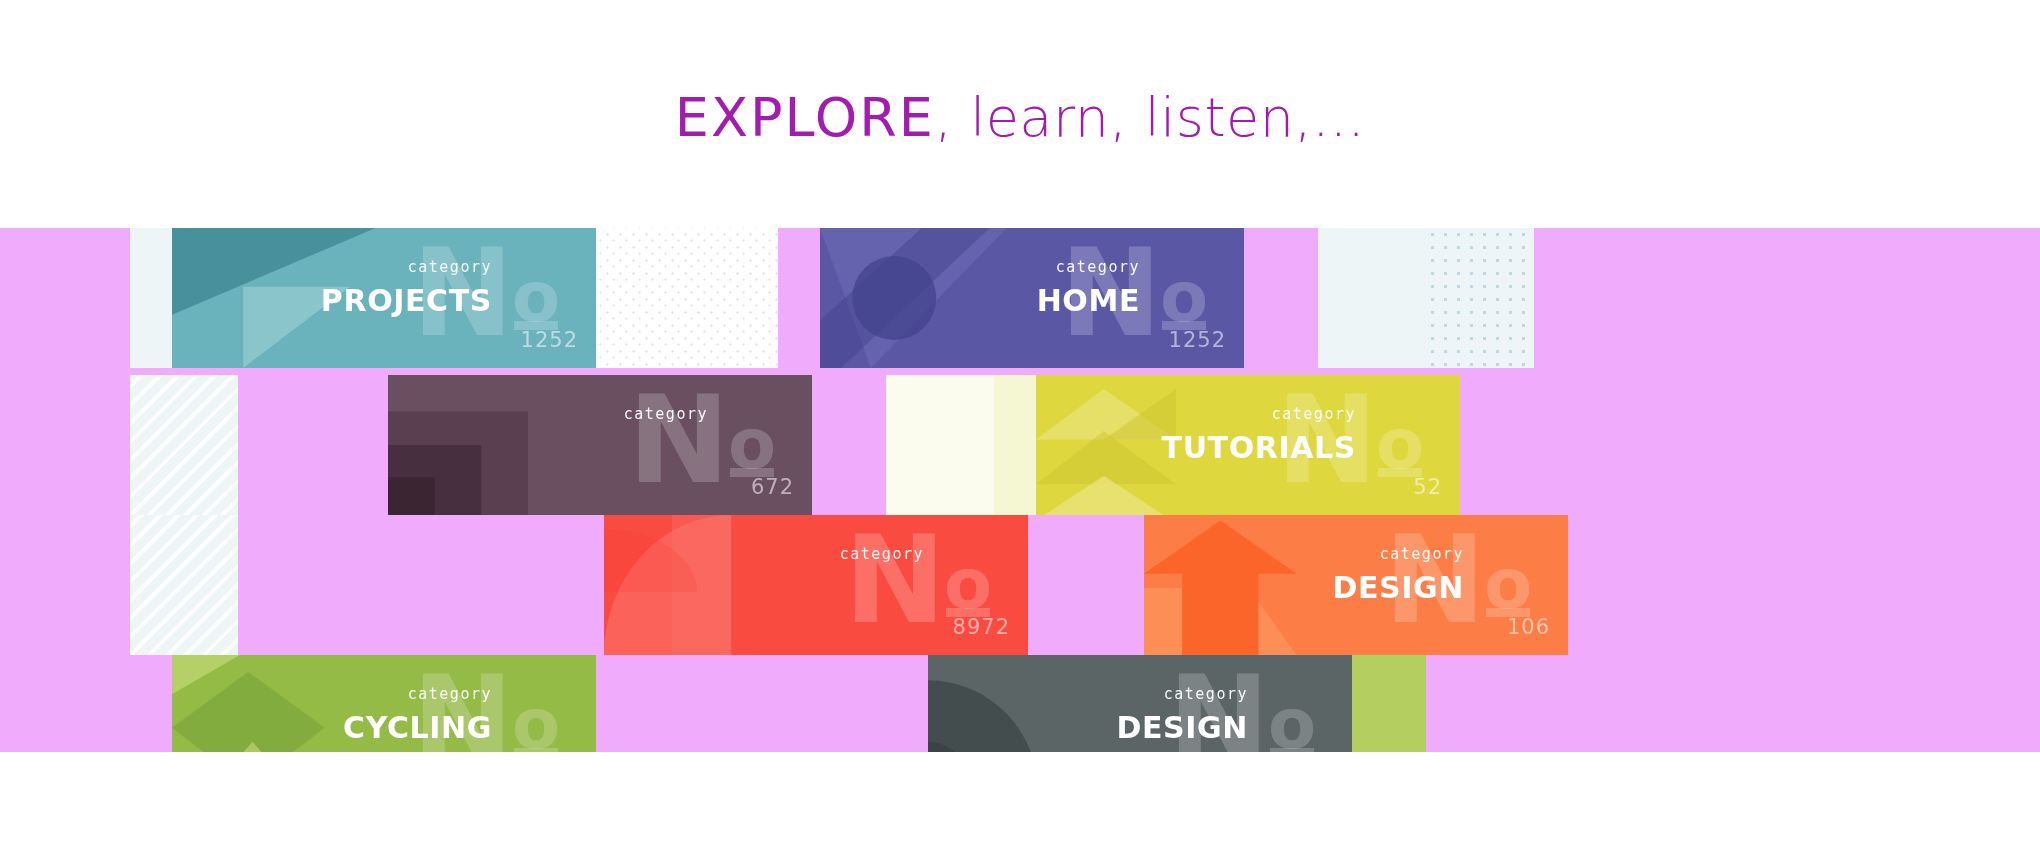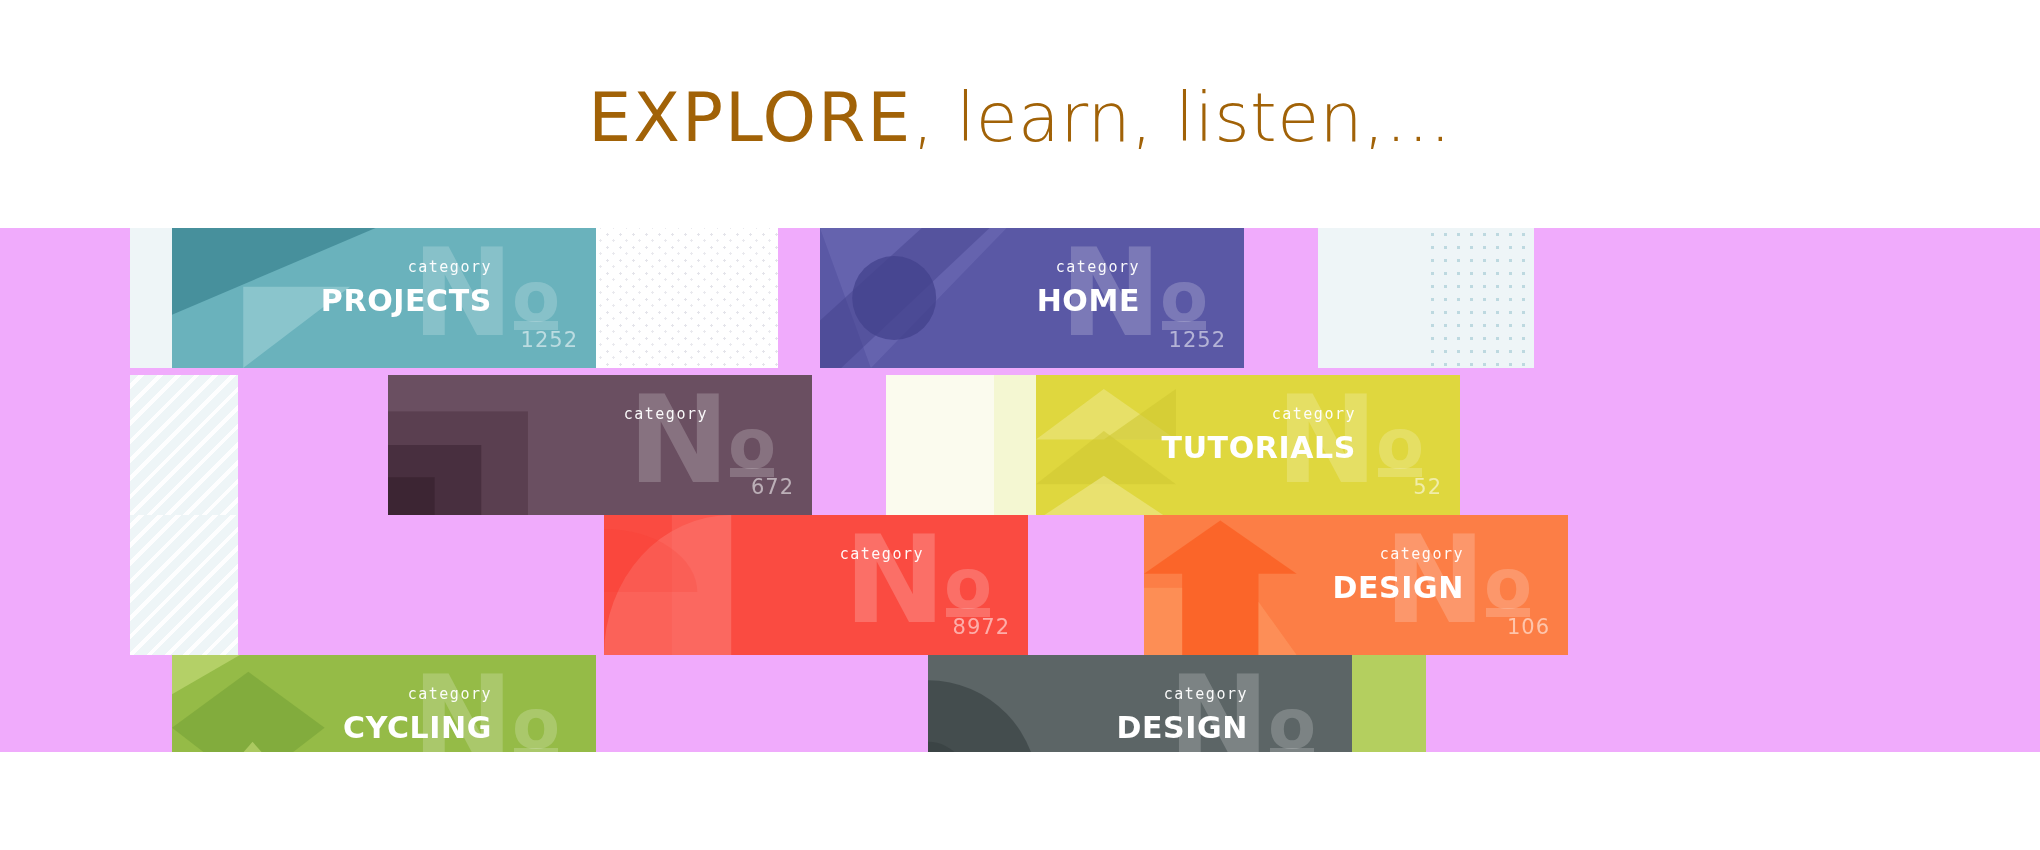--- a/index.html
+++ b/index.html
@@ -13,23 +13,23 @@
   #stage { position: relative; width: 2040px; height: 850px; background:#ffffff; }
 
   
   .heading-wrap {
     position: absolute; left: 0; top: 0; width: 2040px; height: 228px;
     background: #ffffff;
     display: flex; align-items: center; justify-content: center;
   }
   .heading {
     font-family: "DejaVu Sans", sans-serif;
-    font-size: 68px;
+    font-size: 54px;
     font-weight: 300;
-    color: #a16207;
+    color: #a21caf;
     letter-spacing: 0.5px;
     white-space: nowrap;
     line-height: 1;
     margin-top: 8px;
   }
   .heading .hd-strong { font-weight: 400; letter-spacing: 2px; }
   .heading .hd-rest { font-weight: 300; }
 
   
   .band {

